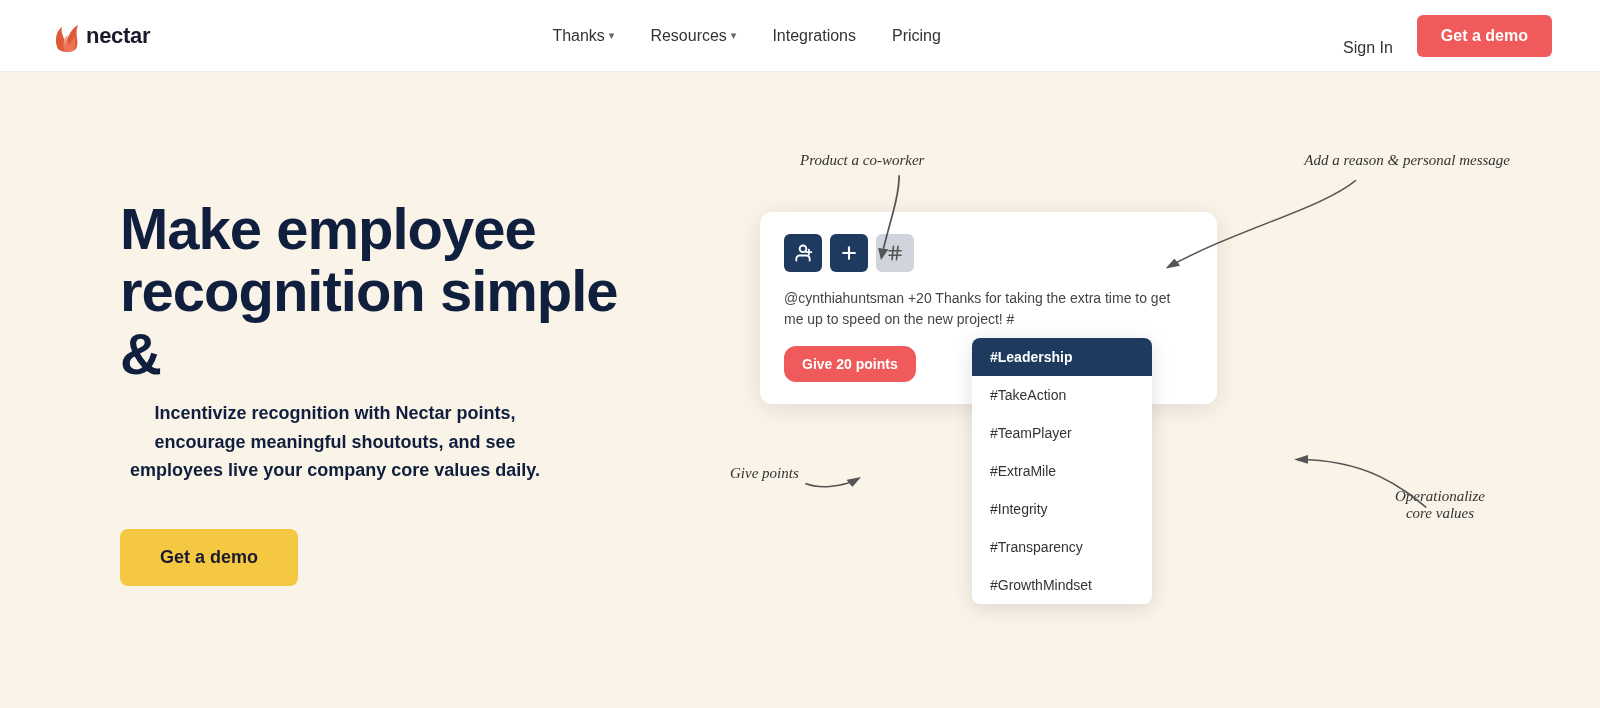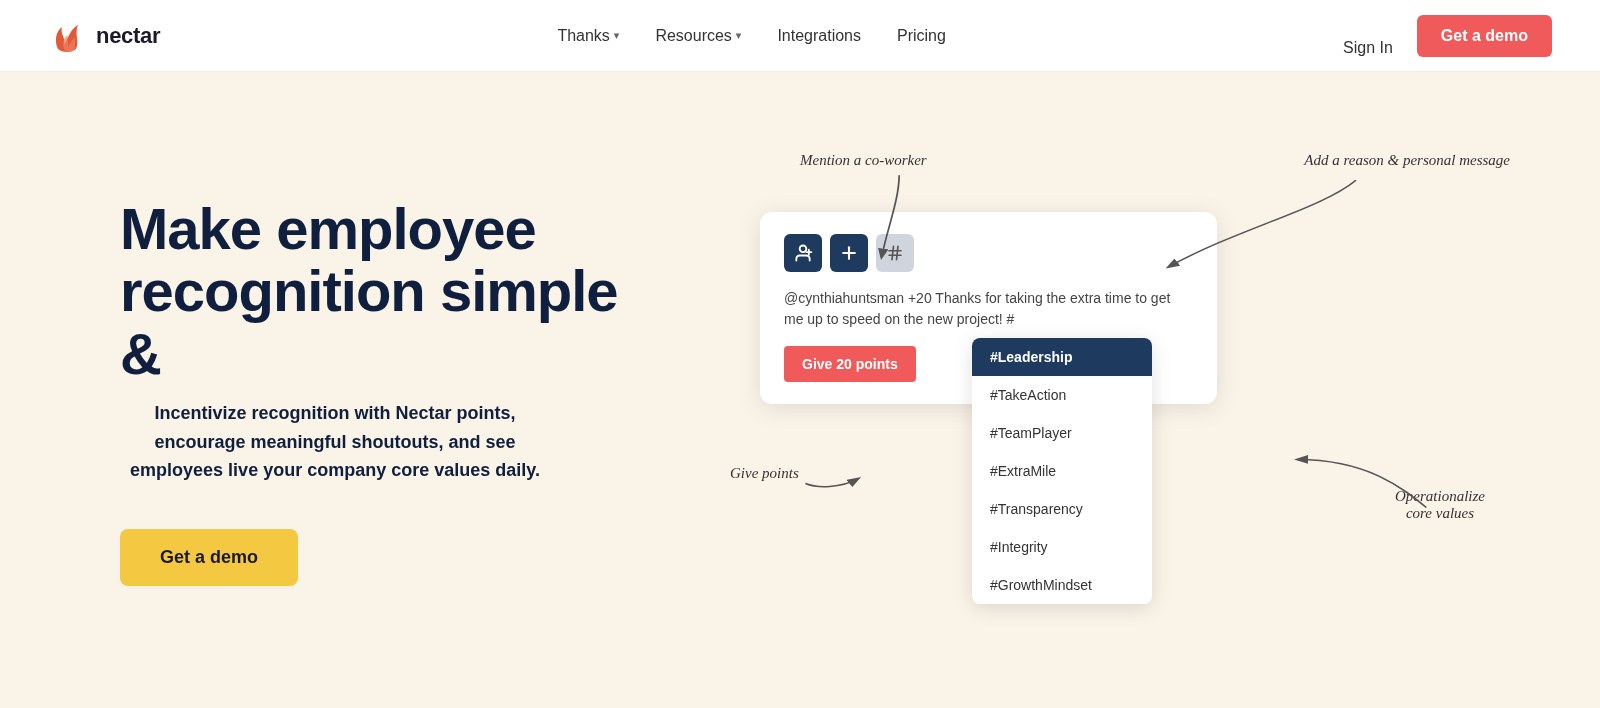--- a/index.html
+++ b/index.html
@@ -4,21 +4,21 @@
   <style>
     * { margin: 0; padding: 0; box-sizing: border-box; }
     body { font-family: -apple-system, BlinkMacSystemFont, 'Segoe UI', sans-serif; overflow-x: hidden; }
 
     
     nav {
       display: flex; align-items: center; justify-content: space-between;
       padding: 0 48px; height: 72px; background: #fff;
       border-bottom: 1px solid #eee; position: relative; z-index: 10;
     }
-    .nav-logo { display: flex; align-items: center; gap: 10px; }
+    .nav-logo { display: flex; align-items: center; }
     .nav-logo-icon { width: 38px; height: 38px; }
     .nav-logo-text { font-size: 22px; font-weight: 600; color: #1a1a2e; letter-spacing: -0.3px; }
     .nav-links { display: flex; align-items: center; gap: 36px; }
     .nav-link {
       font-size: 16px; color: #333; text-decoration: none; cursor: pointer;
       display: flex; align-items: center; gap: 4px; background: none; border: none;
     }
     .chevron { font-size: 11px; color: #666; }
     .nav-actions { display: flex; align-items: flex-end; gap: 24px; }
     .sign-in { font-size: 16px; color: #333; cursor: pointer; background: none; border: none; }
@@ -73,21 +73,21 @@
     .toolbar-btn {
       width: 38px; height: 38px; border-radius: 6px; border: none; cursor: pointer;
       display: flex; align-items: center; justify-content: center; font-size: 18px;
     }
     .toolbar-btn-blue { background: #1e3a5f; color: #fff; }
     .toolbar-btn-blue2 { background: #1e3a5f; color: #fff; }
     .toolbar-btn-gray { background: #d0d5dd; color: #555; }
     .card-message { font-size: 14px; color: #444; line-height: 1.5; margin-bottom: 16px; }
     .card-footer { display: flex; align-items: flex-start; gap: 12px; }
     .give-points-btn {
-      background: #f05a5a; color: #fff; border: none; border-radius: 4px;
+      background: #f05a5a; color: #fff; border: none; border-radius: 12px;
       padding: 10px 18px; font-size: 14px; font-weight: 700; cursor: pointer;
       white-space: nowrap;
     }
 
     
     .dropdown-list {
       background: #fff; border-radius: 8px;
       box-shadow: 0 4px 20px rgba(0,0,0,0.12);
       width: 180px; overflow: hidden; z-index: 4;
       position: absolute; top: 206px; left: 272px;
@@ -147,21 +147,21 @@
     </h1>
     <p class="hero-subtext">
       <span>Incentivize recognition with Nectar points, encourage meaningful shoutouts, and see employees live your company core values </span><span style="color:#0f1f3d;font-weight:700;text-align:right;">daily.</span>
     </p>
     <button class="hero-demo-btn">Get a demo</button>
   </div>
 
   <div class="hero-right">
 
     <div class="annotation" style="top: 20px; left: 100px;">
-      <span>Mention a co-worker</span>
+      <span>Product a co-worker</span>
     </div>
 
     <div class="annotation" style="top: 20px; right: 10px; text-align:right;">
       <span>Add a reason &amp; personal message</span>
     </div>
 
     <div class="annotation" style="bottom: 170px; left: 30px;">
       <span>Give points</span>
     </div>
 
@@ -210,24 +210,24 @@
       <div class="dropdown-item">
         <span>#TakeAction</span>
       </div>
       <div class="dropdown-item">
         <span>#TeamPlayer</span>
       </div>
       <div class="dropdown-item">
         <span>#ExtraMile</span>
       </div>
       <div class="dropdown-item">
+        <span>#Integrity</span>
+      </div>
+      <div class="dropdown-item">
         <span>#Transparency</span>
-      </div>
-      <div class="dropdown-item">
-        <span>#Integrity</span>
       </div>
       <div class="dropdown-item">
         <span>#GrowthMindset</span>
       </div>
     </div>
 
     <svg class="arrows-layer" viewBox="0 0 700 540" preserveAspectRatio="none">
 
       <path d="M170 45 C170 70 160 100 155 130" fill="none" stroke="#555" stroke-width="1.5" marker-end="url(#arrow)"></path>
 

